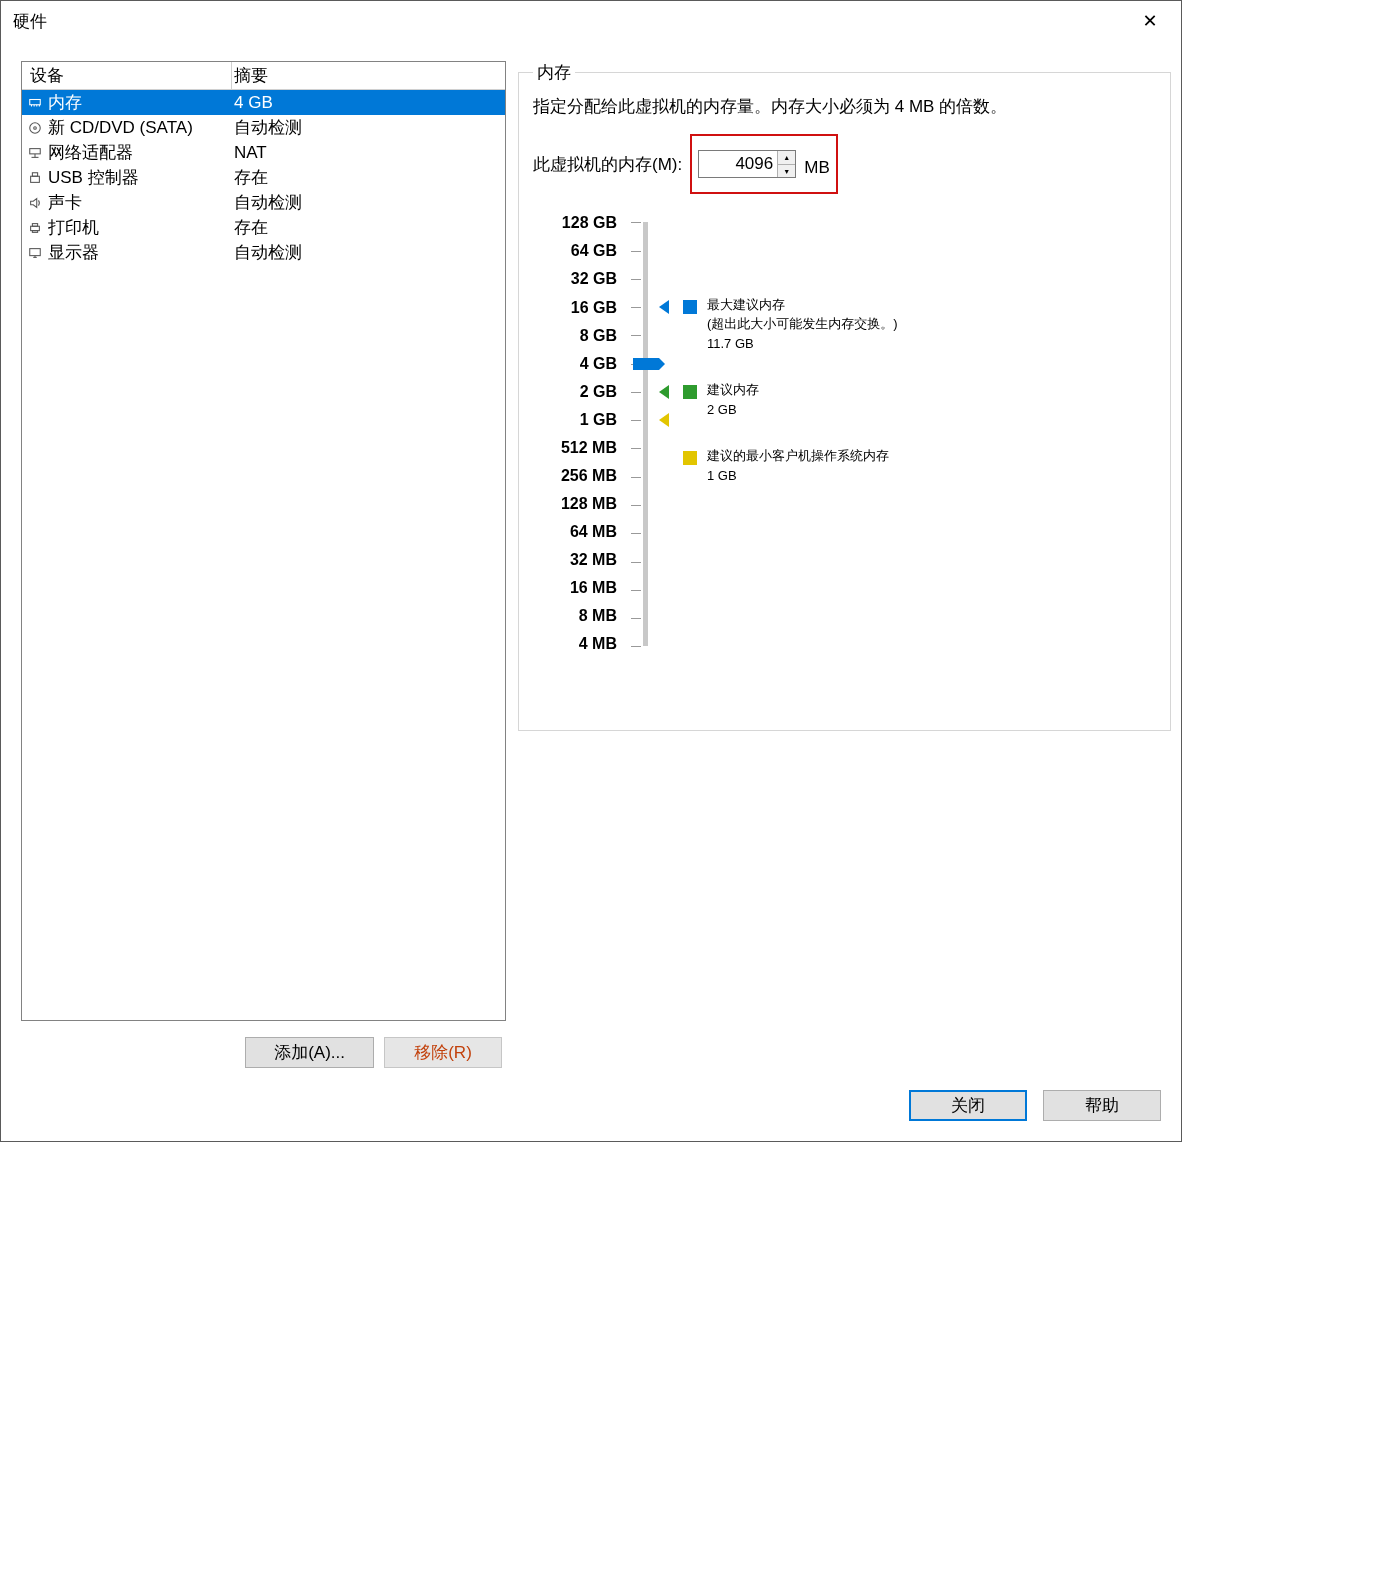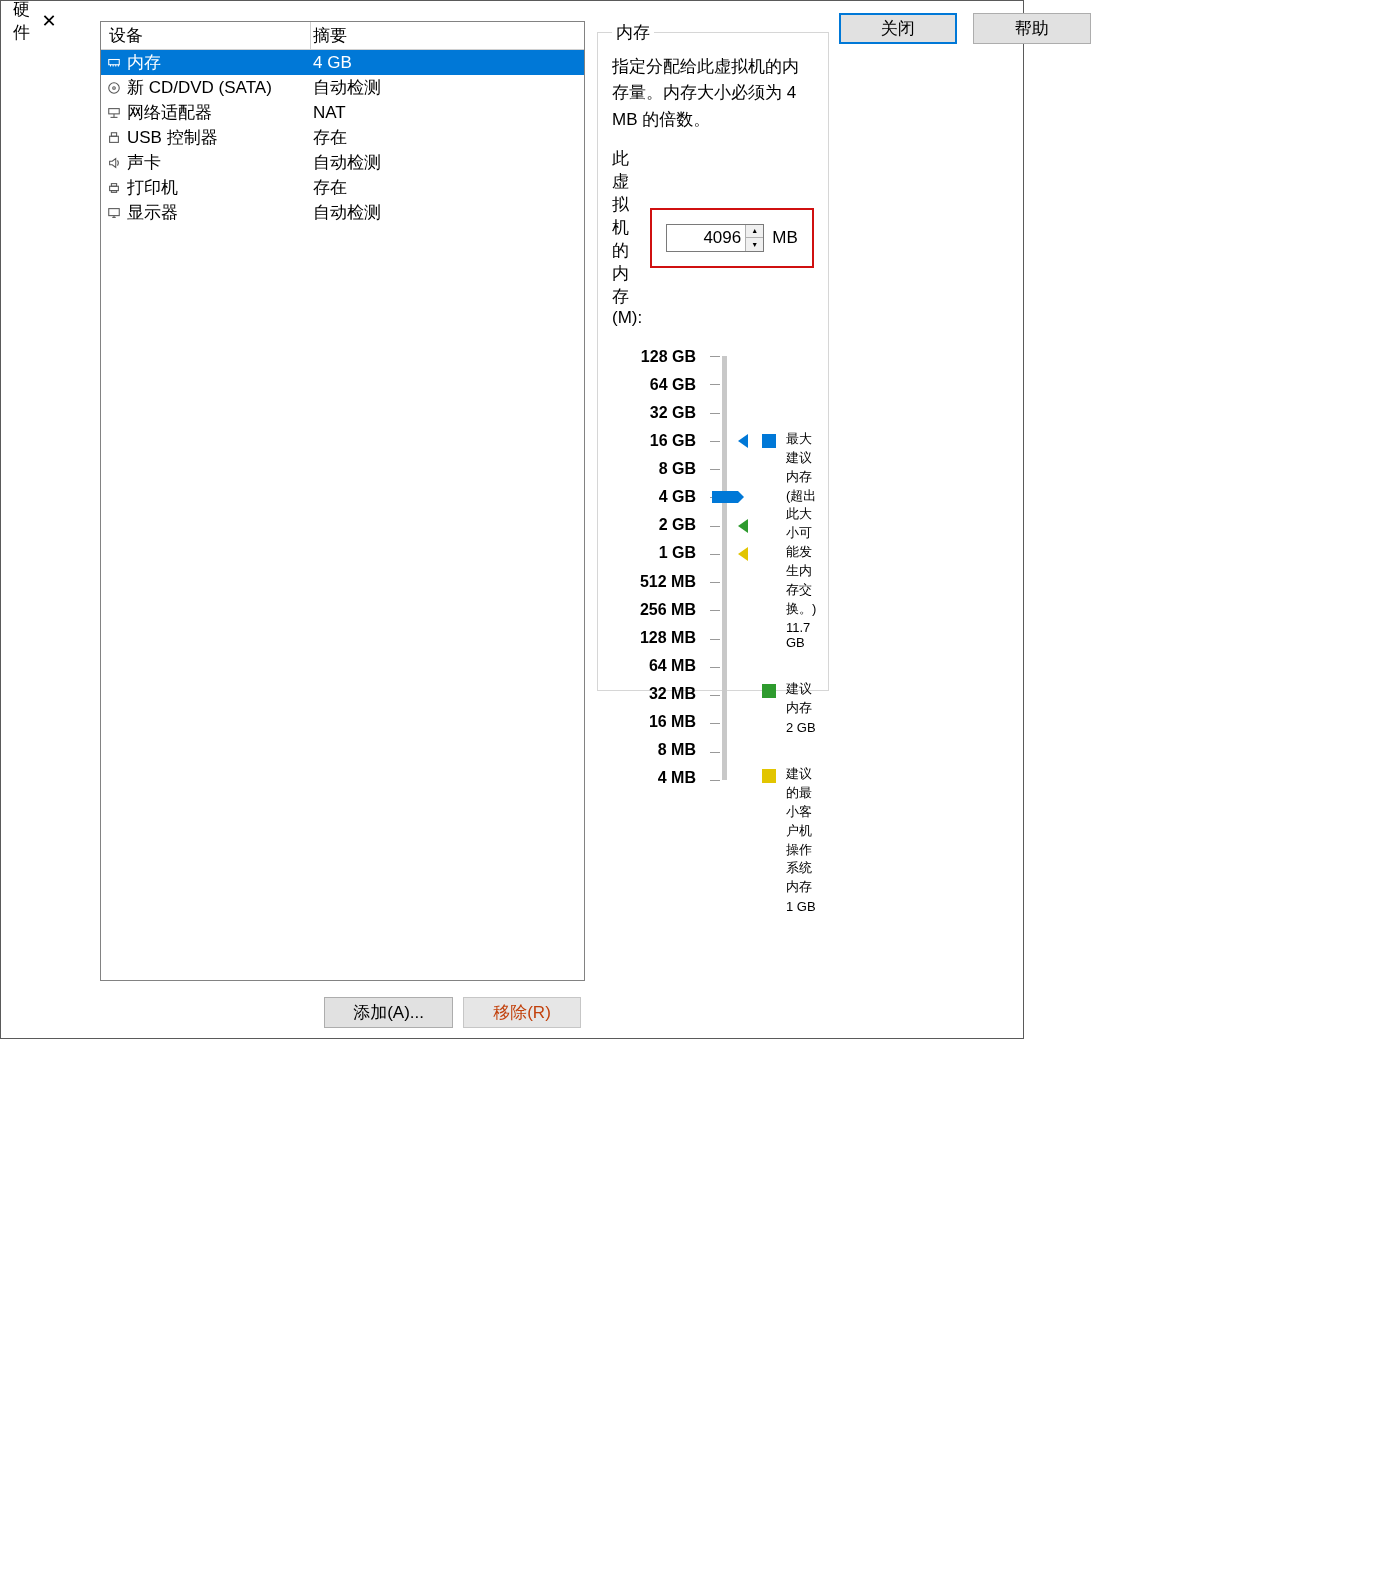--- a/index.html
+++ b/index.html
@@ -4,25 +4,26 @@
 <style>
   * { box-sizing: border-box; }
   html, body {
     margin: 0; padding: 0;
     font-family: "Microsoft YaHei", "Segoe UI", Tahoma, sans-serif;
     font-size: 16px;
     color: #000;
     background: #fff;
   }
   .window {
-    width: 1024px;
+    width: 1182px;
     background: #fff;
     border: 1px solid #5a5a5a;
     position: relative;
     display: flex;
+    flex-direction: column;
   }
   .titlebar {
     height: 40px;
     display: flex;
     align-items: center;
     padding: 0 12px 0 12px;
     font-size: 17px;
   }
   .titlebar .title { flex: 1; }
   .titlebar .close-x {
@@ -134,23 +135,23 @@
   }
   .mem-input-row {
     display: flex;
     align-items: center;
     gap: 8px;
     font-size: 17px;
     margin-bottom: 20px;
   }
   .mem-input-row .highlight {
     border: 2px solid #d01010;
-    padding: 14px 14px;
+    padding: 14px 6px;
     display: inline-flex;
-    align-items: center;
+    align-items: flex-end;
     gap: 8px;
   }
   .spin-box {
     display: inline-flex;
     border: 1px solid #7a7a7a;
     height: 28px;
   }
   .spin-box input {
     border: none;
     width: 78px;

